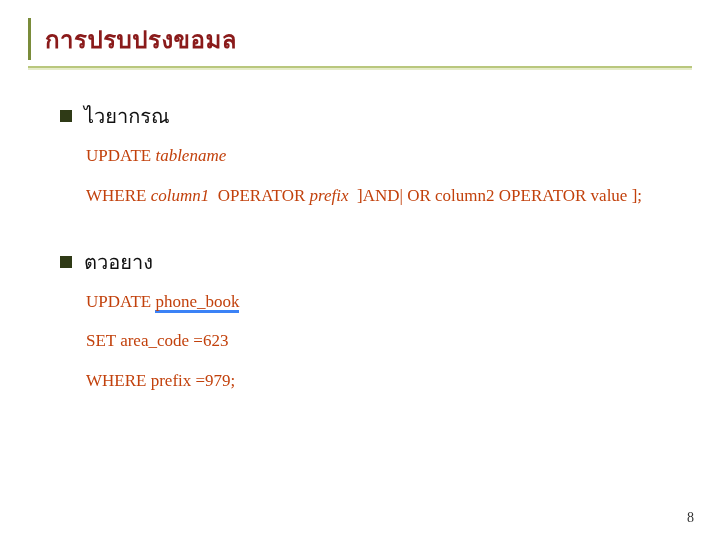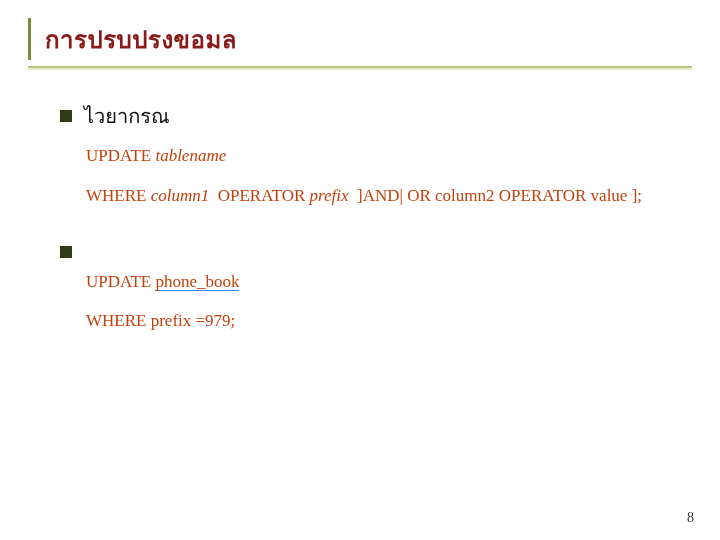--- a/index.html
+++ b/index.html
@@ -66,21 +66,21 @@
   }
   .code-group {
     margin-left: 26px;
     font-size: 17px;
     color: #c2410c;
     line-height: 1.4;
   }
   .code-line {
     margin: 10px 0 16px 0;
   }
-  .underline { border-bottom: 1px solid #3b82f6; display: inline-block; line-height: 1; }
+  .underline { border-bottom: 3px solid #3b82f6; display: inline-block; line-height: 1; }
   em.i { font-style: italic; }
   .pagenum {
     position: absolute;
     right: 26px;
     bottom: 14px;
     font-size: 14px;
     color: #333;
   }
 </style>
 </head>
@@ -110,26 +110,28 @@
         <span>OPERATOR</span>
         <em class="i">prefix</em>&nbsp;
         <span>]AND| OR column2 OPERATOR value ];</span>
       </div>
     </div>
 
     <div style="height:22px"></div>
 
     <div class="bullet-row">
       <div class="sq"></div>
+      <div class="b-label">ตวอยาง</div>
     </div>
     <div class="code-group">
       <div class="code-line">
         <span>UPDATE</span>
         <span class="underline">phone_book</span>
       </div>
+      <div class="code-line">SET area_code =623</div>
       <div class="code-line">WHERE prefix =979;</div>
     </div>
 
   </div>
 
   <div class="pagenum">8</div>
 
 </div>
 
 </body></html>

